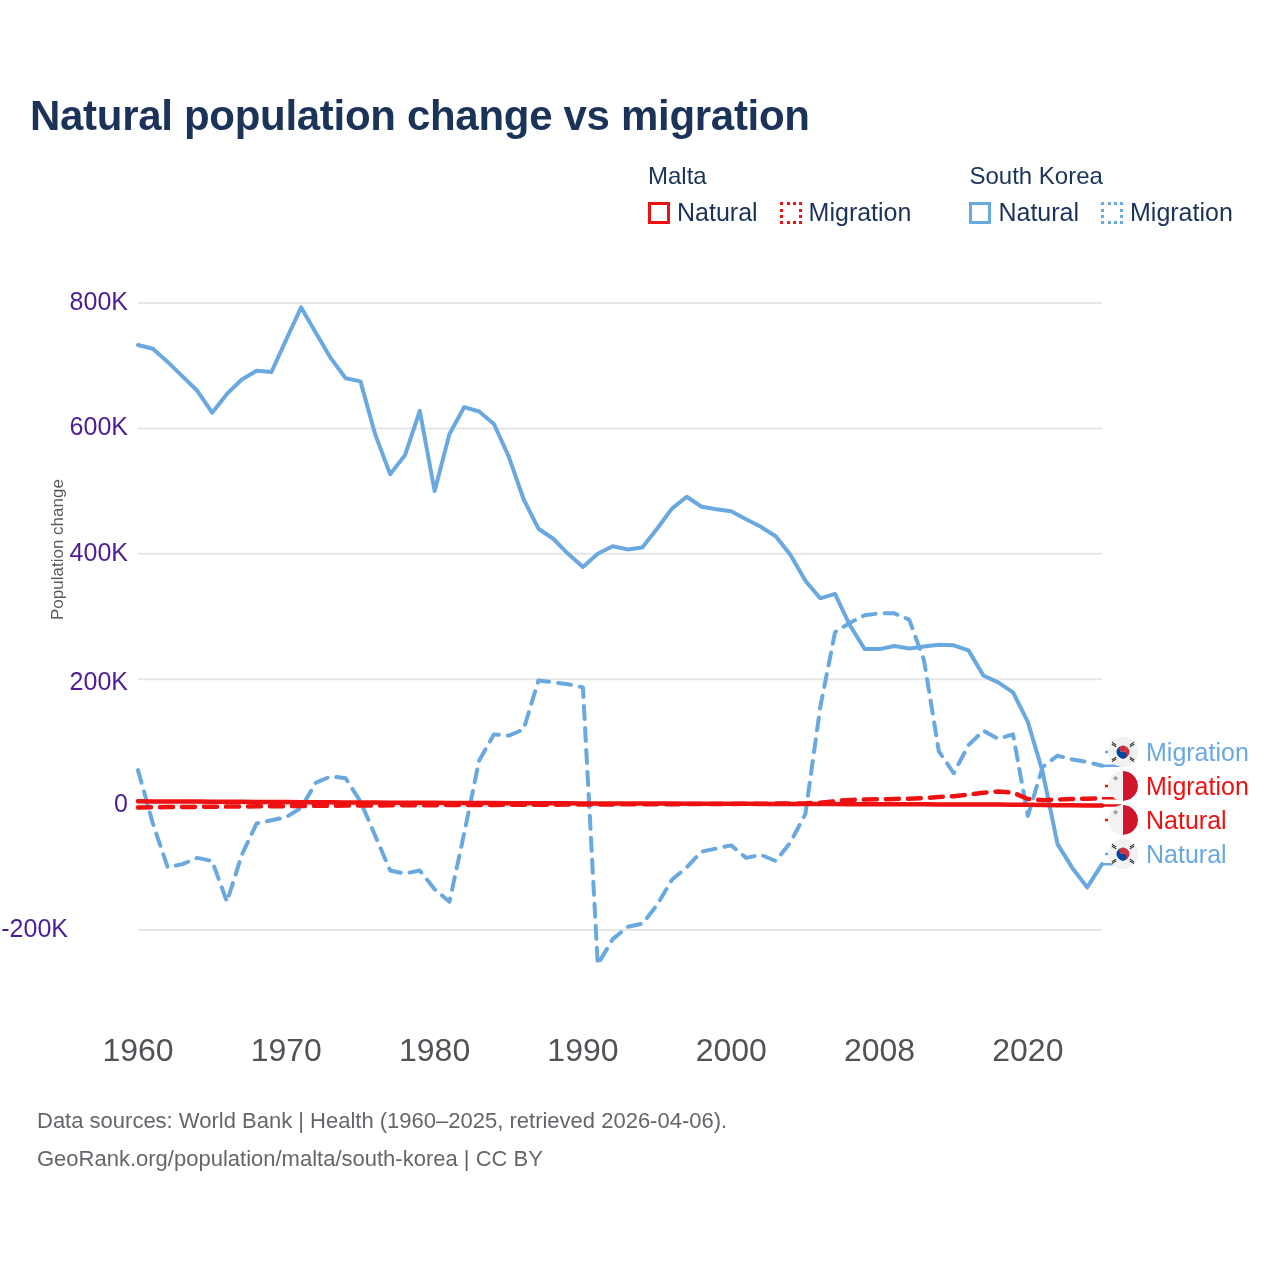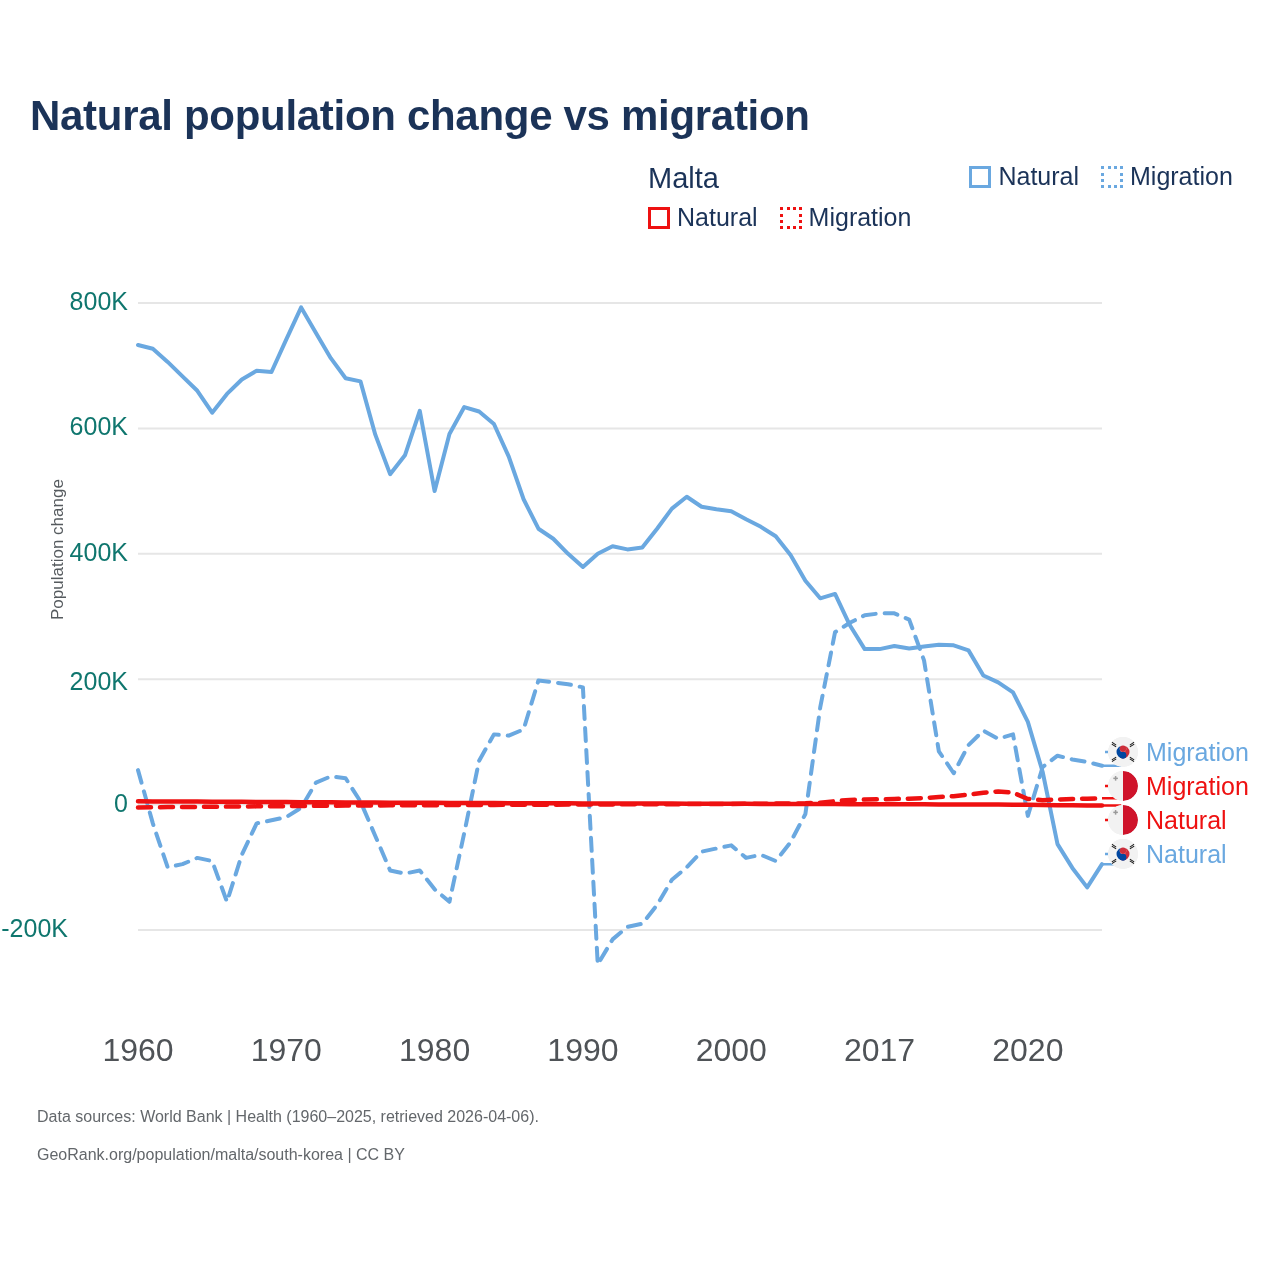--- a/index.html
+++ b/index.html
@@ -33,21 +33,21 @@
   .legend {
     position: absolute;
     left: 648px;
     top: 162px;
     display: flex;
     gap: 58px;
     align-items: flex-start;
   }
   .legend-group { display: flex; flex-direction: column; }
   .legend-group-title {
-    font-size: 29px;
+    font-size: 24px;
     color: #1b3358;
     margin-bottom: 8px;
     white-space: nowrap;
   }
   .legend-items { display: flex; gap: 22px; }
   .legend-item { display: flex; align-items: center; gap: 7px; }
   .swatch {
     width: 22px; height: 22px;
     box-sizing: border-box;
     background: #fff;
@@ -65,21 +65,21 @@
     position: absolute;
     font-size: 17px;
     color: #555a5e;
     transform: rotate(-90deg);
     transform-origin: left top;
     white-space: nowrap;
   }
   .tick-y {
     position: absolute;
     font-size: 25px;
-    color: #0f766e;
+    color: #4c1d95;
     text-align: right;
     white-space: nowrap;
   }
   .tick-x {
     position: absolute;
     font-size: 32px;
     color: #4f5357;
     text-align: center;
     white-space: nowrap;
   }
@@ -100,21 +100,21 @@
     width: 30px; height: 30px;
     border-radius: 50%;
     position: relative;
     overflow: hidden;
     flex: 0 0 auto;
     background: #f0f0f0;
   }
   .footer {
     position: absolute;
     left: 37px;
-    font-size: 16px;
+    font-size: 22px;
     color: #63676b;
     white-space: nowrap;
   }
   .footer.l1 { top: 1108px; }
   .footer.l2 { top: 1146px; }
 </style>
 </head>
 <body>
 
 <div id="chart-root">
@@ -129,20 +129,21 @@
           <span class="swatch sw-malta-solid"></span>
           <span class="legend-label">Natural</span>
         </div>
         <div class="legend-item">
           <span class="swatch sw-malta-dot"></span>
           <span class="legend-label">Migration</span>
         </div>
       </div>
     </div>
     <div class="legend-group">
+      <div class="legend-group-title">South Korea</div>
       <div class="legend-items">
         <div class="legend-item">
           <span class="swatch sw-kr-solid"></span>
           <span class="legend-label">Natural</span>
         </div>
         <div class="legend-item">
           <span class="swatch sw-kr-dot"></span>
           <span class="legend-label">Migration</span>
         </div>
       </div>
@@ -181,21 +182,21 @@
       <div class="tick-y" style="right: 1152px; top: 537.8px;">400K</div>
       <div class="tick-y" style="right: 1152px; top: 412.4px;">600K</div>
       <div class="tick-y" style="right: 1152px; top: 287px;">800K</div>
     </div>
   <div id="xtick-layer">
       <div class="tick-x" style="left: 88px; width: 100px; top: 1032px;">1960</div>
       <div class="tick-x" style="left: 236.308px; width: 100px; top: 1032px;">1970</div>
       <div class="tick-x" style="left: 384.615px; width: 100px; top: 1032px;">1980</div>
       <div class="tick-x" style="left: 532.923px; width: 100px; top: 1032px;">1990</div>
       <div class="tick-x" style="left: 681.231px; width: 100px; top: 1032px;">2000</div>
-      <div class="tick-x" style="left: 829.538px; width: 100px; top: 1032px;">2017</div>
+      <div class="tick-x" style="left: 829.538px; width: 100px; top: 1032px;">2008</div>
       <div class="tick-x" style="left: 977.846px; width: 100px; top: 1032px;">2020</div>
     </div>
   <div id="endlabel-layer">
       <div class="endlabel kr" style="left: 1108px; top: 737px;">
         <span class="flag"><svg viewBox="0 0 30 30" width="30" height="30">
             <circle cx="15" cy="15" r="15" fill="#f2f2f2"></circle>
             <path d="M15 8.5a6.5 6.5 0 0 1 0 13 3.25 3.25 0 0 1 0-6.5 3.25 3.25 0 0 0 0-6.5z" fill="#cd2e3a"></path>
             <path d="M15 8.5a6.5 6.5 0 0 0 0 13 3.25 3.25 0 0 0 0-6.5 3.25 3.25 0 0 1 0-6.5z" fill="#0047a0"></path>
             <circle cx="15" cy="11.75" r="3.25" fill="#cd2e3a"></circle>
             <circle cx="15" cy="18.25" r="3.25" fill="#0047a0"></circle>

